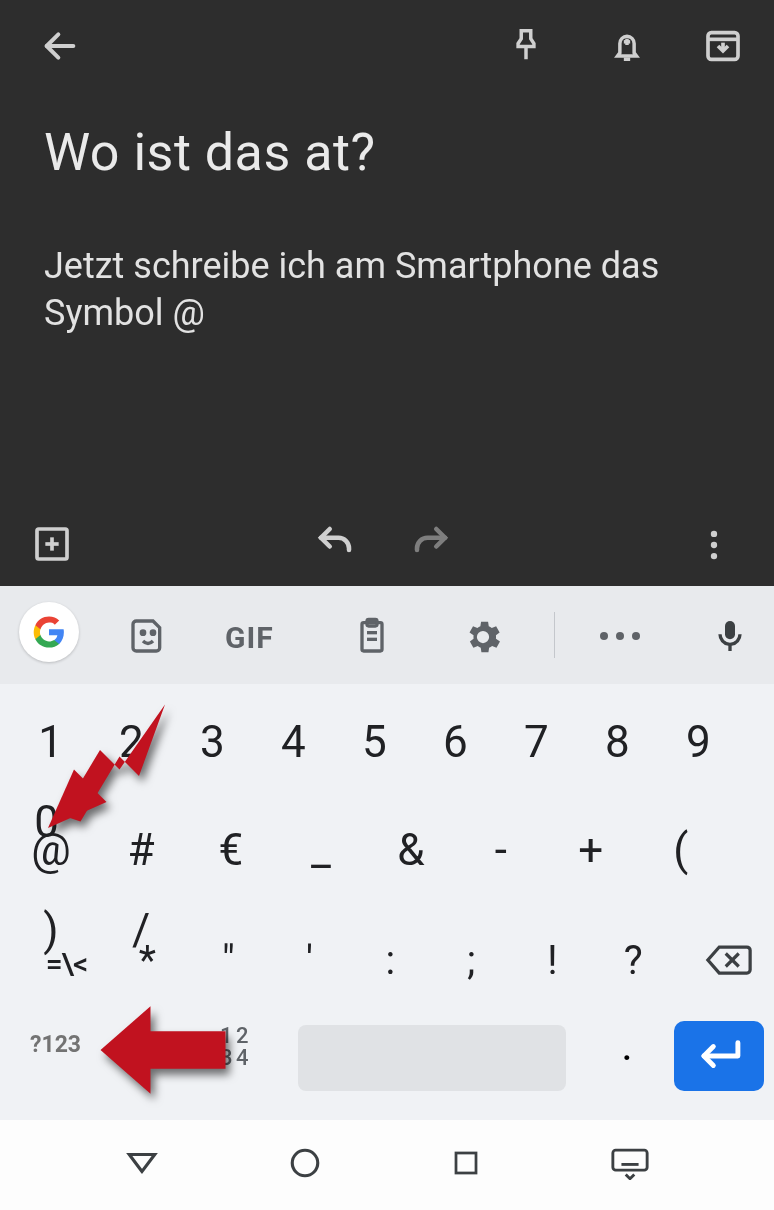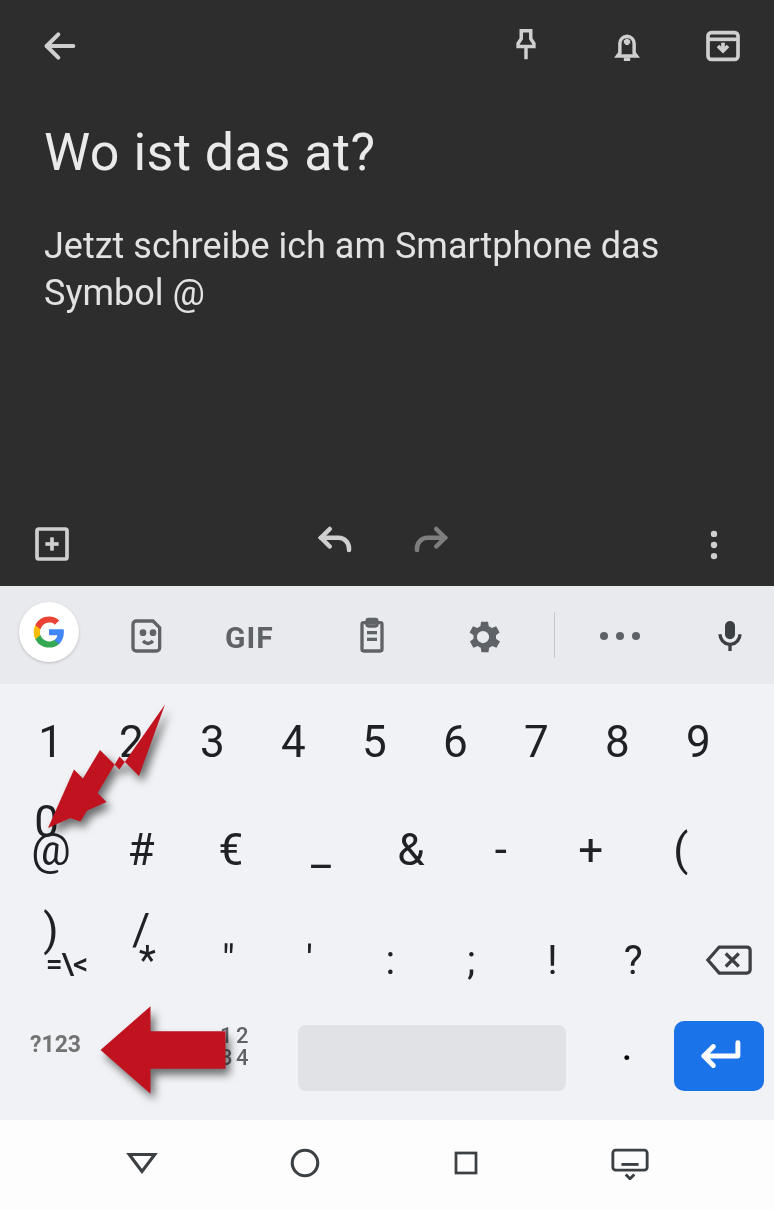--- a/index.html
+++ b/index.html
@@ -8,21 +8,21 @@
   
   #editor-area { background: #2d2d2d; color: #e8e8e8; width: 100%; height: 586px; position: relative; }
   #header-bar { height: 95px; position: relative; }
   #header-bar .icn { position: absolute; top: 26px; color: #cfcfcf; }
   #back-arrow-icon { left: 40px; }
   #pin-icon { right: 229px; }
   #alert-add-icon { right: 128px; }
   #archive-down-icon { right: 31px; }
 
   #doc-title { font-size: 52px; font-weight: 400; color: #eaeaea; margin-left: 44px; margin-top: 27px; letter-spacing: 0.5px; }
-  #doc-body  { font-size: 36px; font-weight: 400; color: #e2e2e2; margin-left: 44px; margin-right: 44px; margin-top: 40px; line-height: 1.3; }
+  #doc-body  { font-size: 36px; font-weight: 400; color: #e2e2e2; margin-left: 44px; margin-right: 44px; margin-top: 60px; line-height: 1.3; }
 
   #editor-toolbar { position: absolute; bottom: 0; left: 0; right: 0; height: 74px; }
   #editor-toolbar .eticon { position: absolute; bottom: 18px; color: #cfcfcf; }
   #plus-box-icon { left: 32px; }
   #undo-icon { left: 314px; }
   #redo-icon { left: 410px; opacity: 0.5; }
   #more-vert-icon { right: 41px; }
 
   
   #kbd-toolbar { width: 100%; height: 98px; background: #e8eaed; position: relative; }

